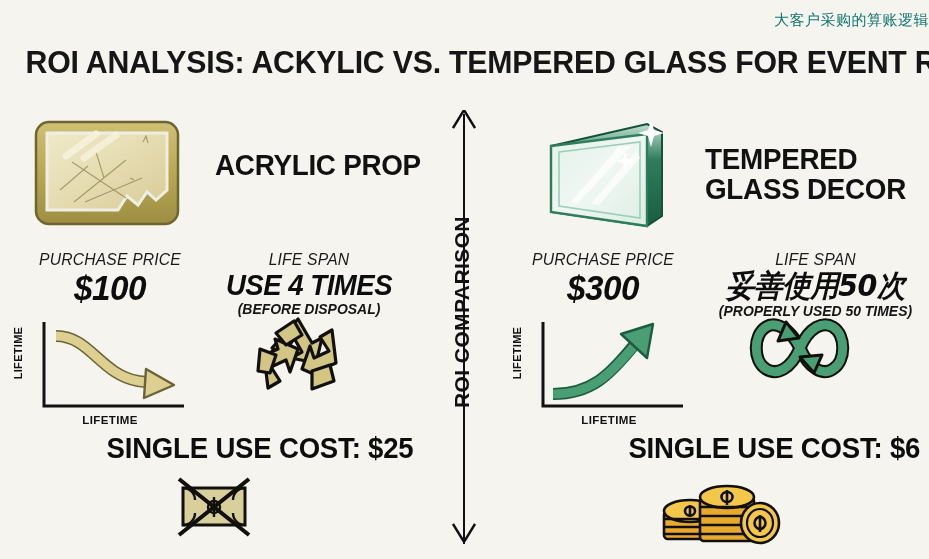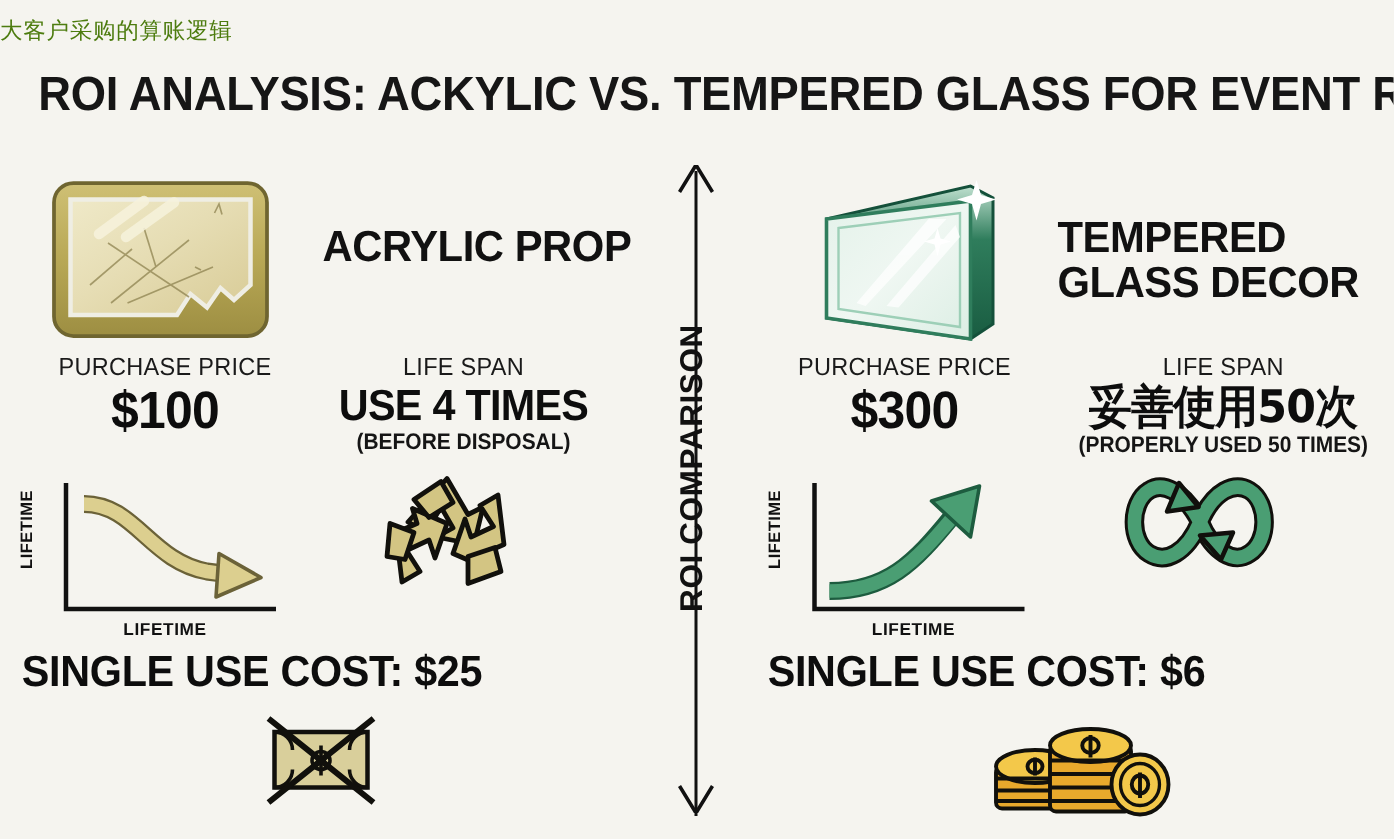--- a/index.html
+++ b/index.html
@@ -9,23 +9,23 @@
     font-family:"Liberation Sans", sans-serif;
     color:#111;
     overflow:hidden;
     position:relative;
   }
   .stage{position:relative;width:929px;height:559px;}
 
   
   .subtitle{
     position:absolute;top:11px;left:0;width:929px;
-    text-align:left;
+    text-align:right;
     font-size:15px;letter-spacing:.5px;
-    color:#4d7c0f;
+    color:#0f766e;
     font-family:"DejaVu Sans", sans-serif;
   }
   .maintitle{
     position:absolute;top:44px;left:0;width:929px;
     text-align:center;
     font-size:32px;
     font-weight:bold;
     letter-spacing:-0.2px;
     color:#161616;
     transform:scaleX(.945);
@@ -45,21 +45,21 @@
     position:absolute;left:211px;top:38px;width:220px;
     font-size:29px;font-weight:bold;line-height:1.04;
     letter-spacing:-0.3px;
     transform:scaleX(.96);transform-origin:left top;
     color:#111;
   }
   .col-right .hero-img{left:36px;}
   .col-right .hero-name{left:200px;top:32px;width:232px;}
 
   
-  .metrics{position:absolute;top:140px;left:0;width:420px;height:200px;}
+  .metrics{position:absolute;top:154px;left:0;width:420px;height:200px;font-style:italic;}
   .metric{position:absolute;top:0;text-align:center;}
   .m-price{left:0px;width:212px;}
   .m-life{left:190px;width:230px;}
   .col-right .m-price{left:-8px;width:212px;}
   .col-right .m-life{left:188px;width:245px;}
 
   .m-label{
     font-size:16.5px;letter-spacing:.2px;color:#1a1a1a;
     transform:scaleX(.95);transform-origin:center top;
     font-family:"Liberation Sans Narrow","Liberation Sans",sans-serif;
@@ -92,21 +92,21 @@
     position:absolute;left:22px;bottom:-3px;width:140px;text-align:center;
     font-size:11.5px;font-weight:bold;letter-spacing:.4px;
   }
 
   
   .lifeicon{position:absolute;top:215px;}
   .col-left .lifeicon{left:246px;}
   .col-right .lifeicon{left:240px;}
 
   
-  .bottom{position:absolute;left:0;top:336px;width:420px;text-align:left;}
+  .bottom{position:absolute;left:0;top:336px;width:420px;text-align:right;}
   .col-right .bottom{width:430px;left:-4px;}
   .bottomline{
     font-size:29px;font-weight:bold;letter-spacing:-0.2px;color:#0d0d0d;
     transform:scaleX(.95);transform-origin:center top;white-space:nowrap;
   }
   .bottomicon{margin-top:6px;display:flex;justify-content:center;}
 
   
   .divider{position:absolute;left:424px;top:104px;width:80px;height:455px;}
   .divider .axisline{

